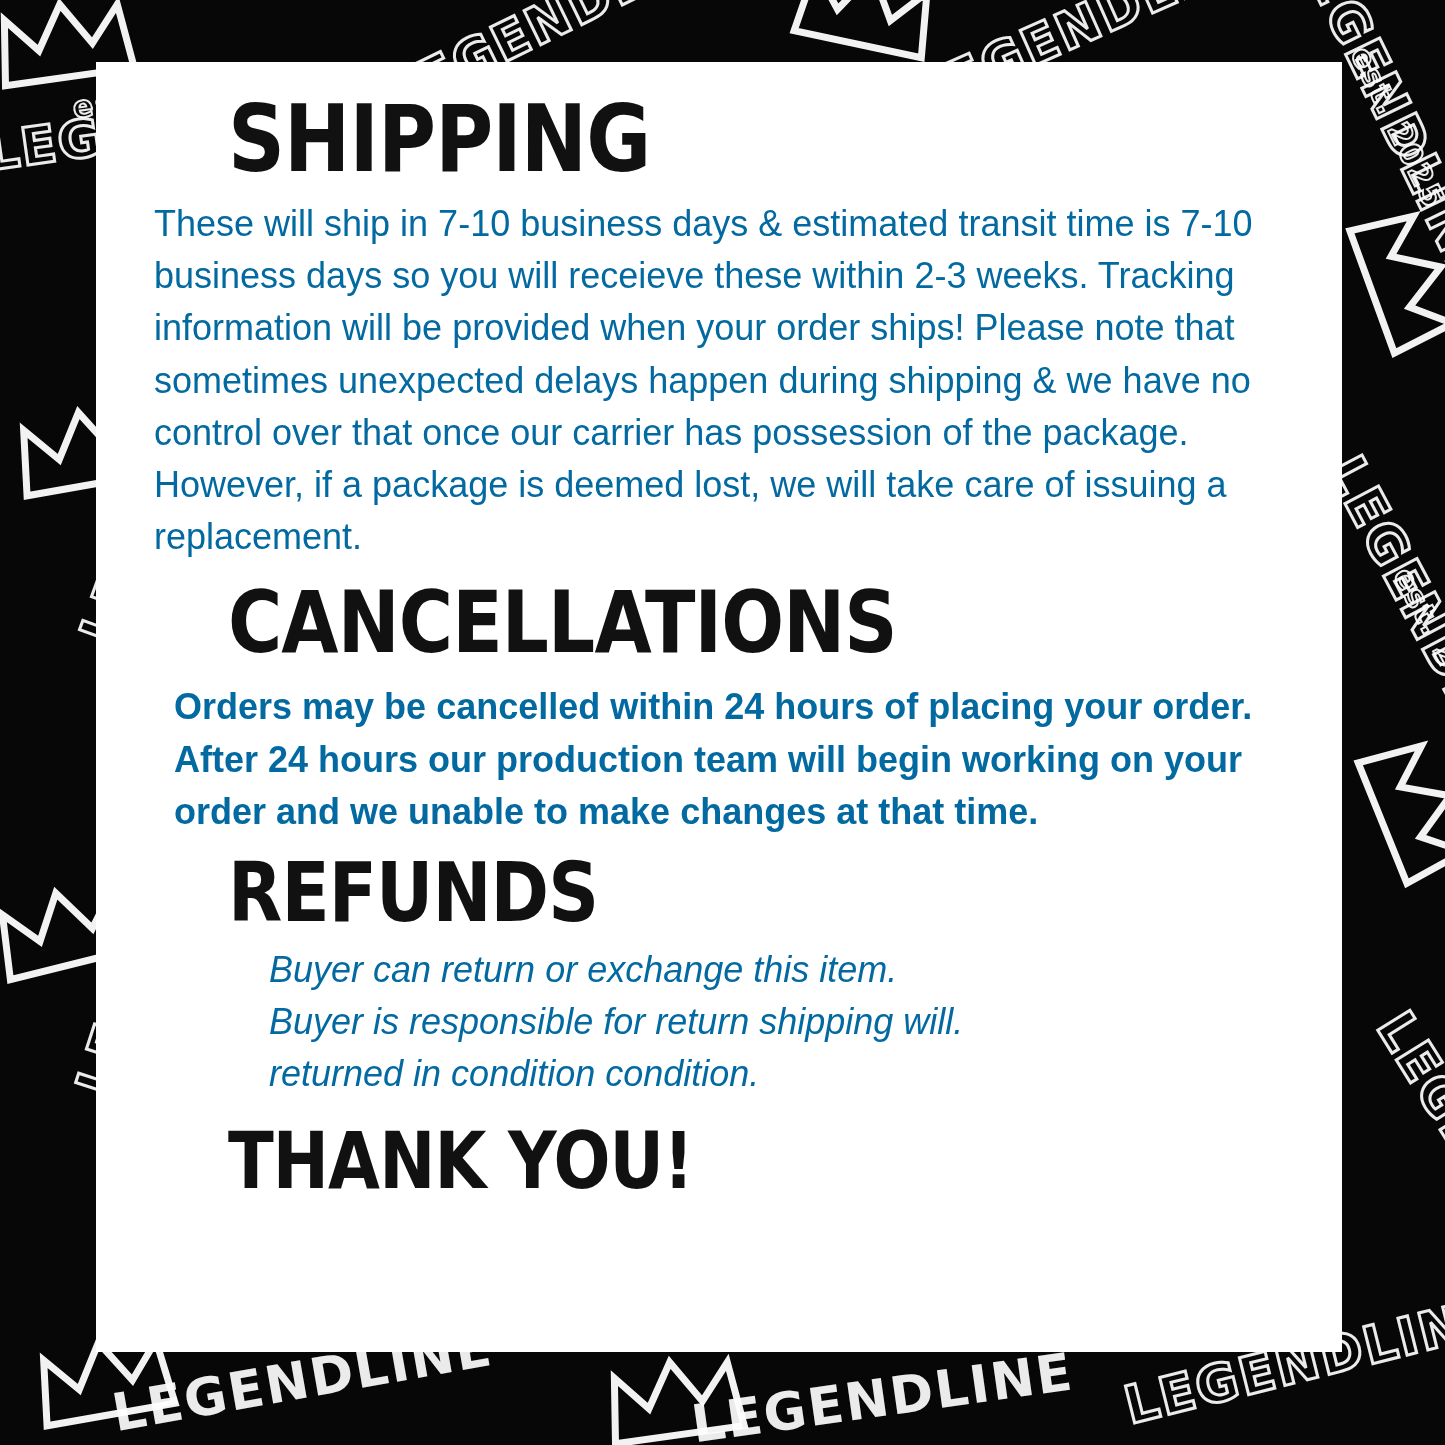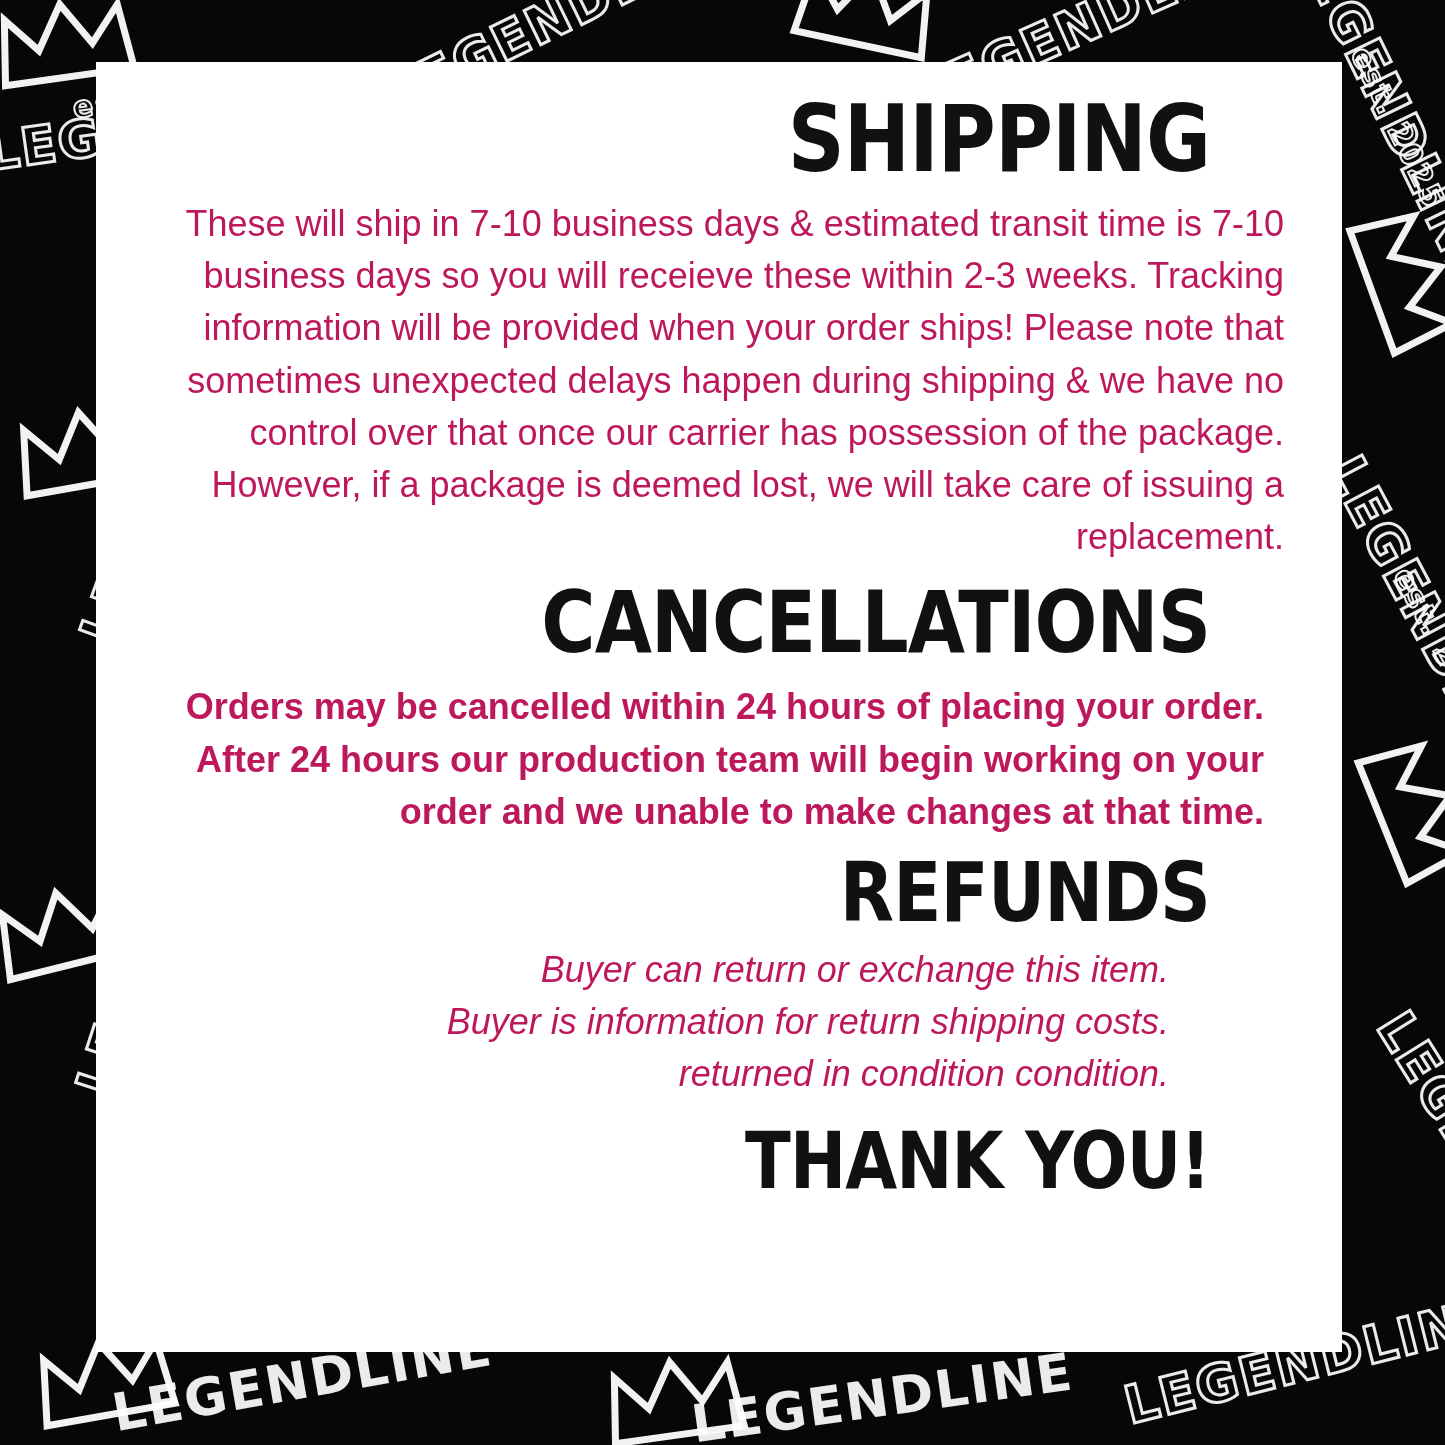--- a/index.html
+++ b/index.html
@@ -50,21 +50,21 @@
   
   .card {
     position: absolute;
     left: 96px;
     top: 62px;
     width: 1246px;
     height: 1290px;
     background: #ffffff;
     box-sizing: border-box;
     padding: 18px 52px 10px 52px;
-    text-align: right;
+    text-align: left;
     overflow: hidden;
   }
 
   .heading {
     font-family: "DejaVu Sans", sans-serif;
     font-weight: 700;
     color: #111111;
     letter-spacing: -1px;
     line-height: 1.0;
     text-transform: uppercase;
@@ -72,21 +72,21 @@
   }
   .h-shipping { font-size: 92px; margin: 14px 0 12px; }
   .h-cancel  { font-size: 86px; margin: 16px 0 16px; }
   .h-refunds { font-size: 82px; margin: 14px 0 10px; }
   .h-thanks  { font-size: 78px; margin: 22px 0 6px; }
 
   .body-text {
     font-family: "Liberation Sans", sans-serif;
     font-size: 36px;
     line-height: 1.45;
-    color: #be185d;
+    color: #0369a1;
     margin: 0 auto;
     max-width: 1130px;
     font-weight: 400;
   }
   .body-text.narrow { max-width: 1090px; font-weight: bold; }
   .body-text.tight  { max-width: 900px; }
   .body-line { display: block; font-style: italic; }
 </style>
 </head>
 <body>
@@ -163,20 +163,20 @@
 
     <h1 class="heading h-shipping">SHIPPING</h1>
     <p class="body-text">These will ship in 7-10 business days &amp; estimated transit time is 7-10 business days so you will receieve these within 2-3 weeks. Tracking information will be provided when your order ships! Please note that sometimes unexpected delays happen during shipping &amp; we have no control over that once our carrier has possession of the package. However, if a package is deemed lost, we will take care of issuing a replacement.</p>
 
     <h1 class="heading h-cancel">CANCELLATIONS</h1>
     <p class="body-text narrow">Orders may be cancelled within 24 hours of placing your order. After 24 hours our production team will begin working on your order and we unable to make changes at that time.</p>
 
     <h1 class="heading h-refunds">REFUNDS</h1>
     <div class="body-text tight">
       <span class="body-line">Buyer can return or exchange this item.</span>
-      <span class="body-line">Buyer is information for return shipping costs.</span>
+      <span class="body-line">Buyer is responsible for return shipping will.</span>
       <span class="body-line">returned in condition condition.</span>
     </div>
 
     <h1 class="heading h-thanks">THANK YOU!</h1>
   </div>
 
 </div>
 
 </body></html>

